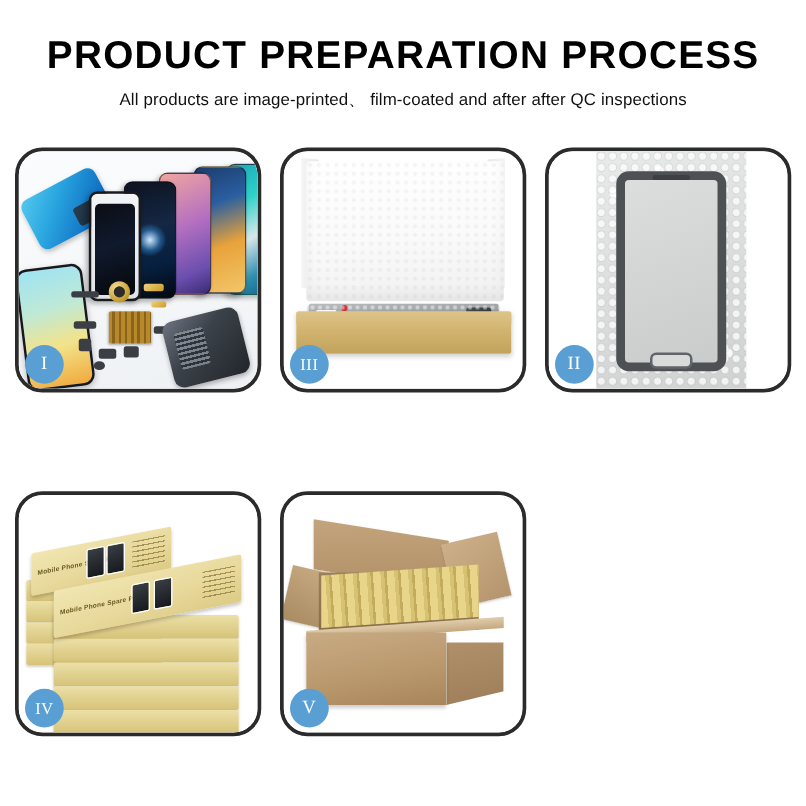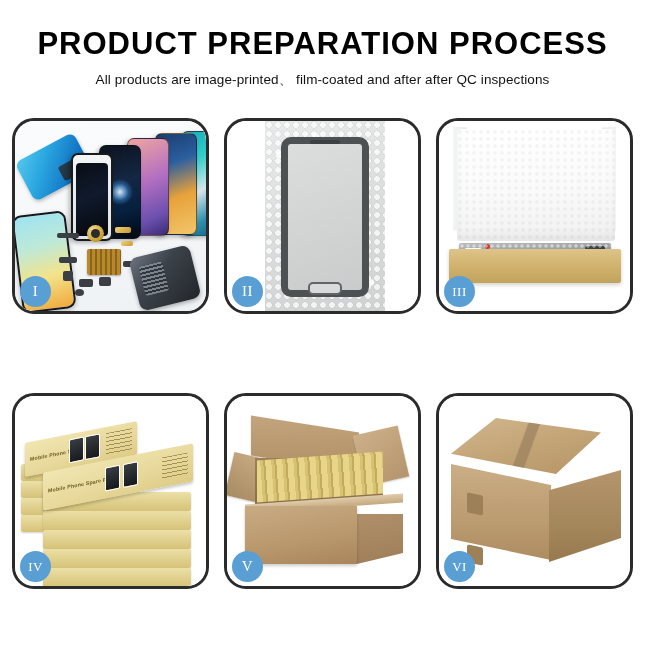--- a/index.html
+++ b/index.html
@@ -331,52 +331,52 @@
         <div class="gold" style="left:106px;top:120px;width:12px;height:5px;"></div>
         <div class="chip" style="left:60px;top:168px;width:9px;height:7px;border-radius:50%;"></div>
         <div class="backcase"></div>
       </div>
       <div class="badge">
         <span class="num">I</span>
       </div>
     </div>
 
     <div class="card">
-      <div class="card-inner p2">
-        <div class="photo">
-          <div class="bubbles"></div>
-          <div class="screen">
-            <div class="home"></div>
-          </div>
-        </div>
-      </div>
-      <div class="badge">
-        <span class="num">II</span>
-      </div>
-    </div>
-
-    <div class="card">
       <div class="card-inner p3">
         <div class="flapL"></div>
         <div class="flapR"></div>
         <div class="foam"></div>
         <div class="boxlip"></div>
         <div class="product">
           <div class="plabel"></div>
           <div class="pred"></div>
           <div class="pdark"></div>
         </div>
         <div class="boxbody"></div>
       </div>
       <div class="badge small">
         <span class="num">III</span>
       </div>
     </div>
 
     <div class="card">
+      <div class="card-inner p2">
+        <div class="photo">
+          <div class="bubbles"></div>
+          <div class="screen">
+            <div class="home"></div>
+          </div>
+        </div>
+      </div>
+      <div class="badge">
+        <span class="num">II</span>
+      </div>
+    </div>
+
+    <div class="card">
       <div class="card-inner p4">
         <div class="stack">
 
           <div class="rearstack">
             <div class="sbox" style="top:56px;"></div>
             <div class="sbox" style="top:73px;"></div>
             <div class="sbox" style="top:90px;"></div>
             <div class="sbox" style="top:107px;"></div>
           </div>
 
@@ -417,28 +417,15 @@
         <div class="contents"></div>
         <div class="rim"></div>
         <div class="side"></div>
         <div class="front"></div>
       </div>
       <div class="badge">
         <span class="num">V</span>
       </div>
     </div>
 
-    <div class="card">
-      <div class="card-inner p6">
-        <div class="top"></div>
-        <div class="tape"></div>
-        <div class="faceL"></div>
-        <div class="faceR"></div>
-        <div class="hole h1"></div>
-        <div class="hole h2"></div>
-      </div>
-      <div class="badge small">
-        <span class="num">VI</span>
-      </div>
-    </div>
 
   </div>
 </div>
 
 </body></html>

